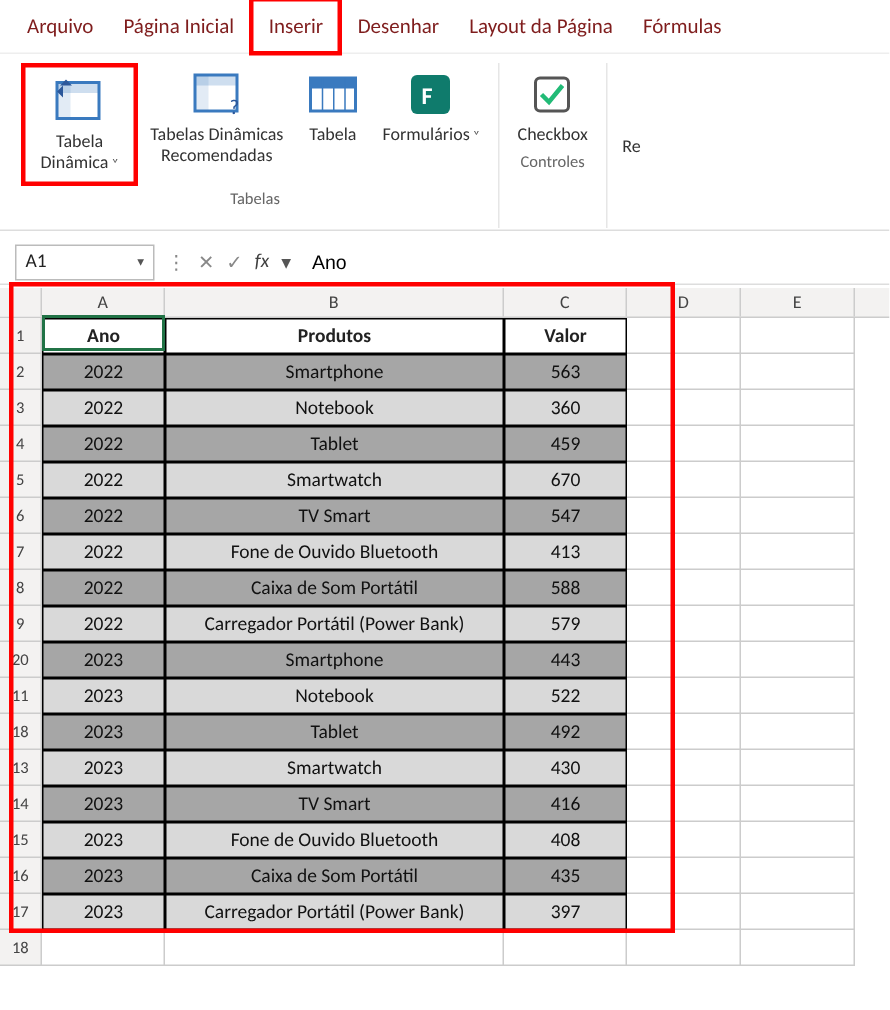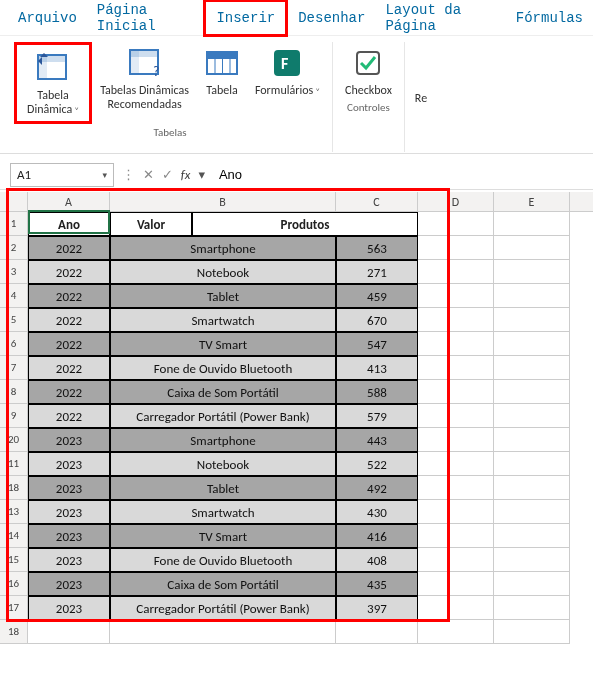--- a/index.html
+++ b/index.html
@@ -18,23 +18,22 @@
     display: flex;
     align-items: center;
     height: 36px;
     padding-left: 8px;
     gap: 0;
     border-bottom: 1px solid #eee;
   }
   .menu-item {
     padding: 8px 10px;
     font-size: 14px;
-    color: #0369a1;
+    color: #7f1d1d;
     cursor: pointer;
-    font-family: Liberation Mono, monospace;
   }
   .menu-item.highlighted {
     border: 3px solid #ff0000;
     position: relative;
     z-index: 5;
   }
 
   
   .ribbon {
     display: flex;
@@ -95,21 +94,21 @@
 
   
   .fx-row {
     display: flex;
     align-items: center;
     height: 30px;
     border-bottom: 1px solid #ddd;
     margin-top: 6px;
   }
   .name-box {
-    width: 104px;
+    width: 93px;
     height: 24px;
     border: 1px solid #bbb;
     margin-left: 10px;
     padding: 2px 6px;
     font-size: 13px;
     display: flex;
     align-items: center;
     justify-content: space-between;
   }
   .fx-controls {
@@ -316,38 +315,38 @@
     <div class="col-header-cell cA">A</div>
     <div class="col-header-cell cB">B</div>
     <div class="col-header-cell cC">C</div>
     <div class="col-header-cell cD">D</div>
     <div class="col-header-cell cE">E</div>
   </div>
   <div class="grid-body" id="grid-body">
       <div class="grid-row">
         <div class="row-header-cell">1</div>
         <div class="cell cA hdr-cell">Ano</div>
+        <div class="cell cB hdr-cell">Produtos</div>
         <div class="cell cC hdr-cell">Valor</div>
-        <div class="cell cB hdr-cell">Produtos</div>
         <div class="cell cD blank-cell"></div>
         <div class="cell cE blank-cell"></div>
       </div>
       <div class="grid-row">
         <div class="row-header-cell">2</div>
         <div class="cell cA data-cell-dark">2022</div>
         <div class="cell cB data-cell-dark">Smartphone</div>
         <div class="cell cC data-cell-dark">563</div>
         <div class="cell cD blank-cell"></div>
         <div class="cell cE blank-cell"></div>
       </div>
       <div class="grid-row">
         <div class="row-header-cell">3</div>
         <div class="cell cA data-cell-light">2022</div>
         <div class="cell cB data-cell-light">Notebook</div>
-        <div class="cell cC data-cell-light">271</div>
+        <div class="cell cC data-cell-light">360</div>
         <div class="cell cD blank-cell"></div>
         <div class="cell cE blank-cell"></div>
       </div>
       <div class="grid-row">
         <div class="row-header-cell">4</div>
         <div class="cell cA data-cell-dark">2022</div>
         <div class="cell cB data-cell-dark">Tablet</div>
         <div class="cell cC data-cell-dark">459</div>
         <div class="cell cD blank-cell"></div>
         <div class="cell cE blank-cell"></div>

